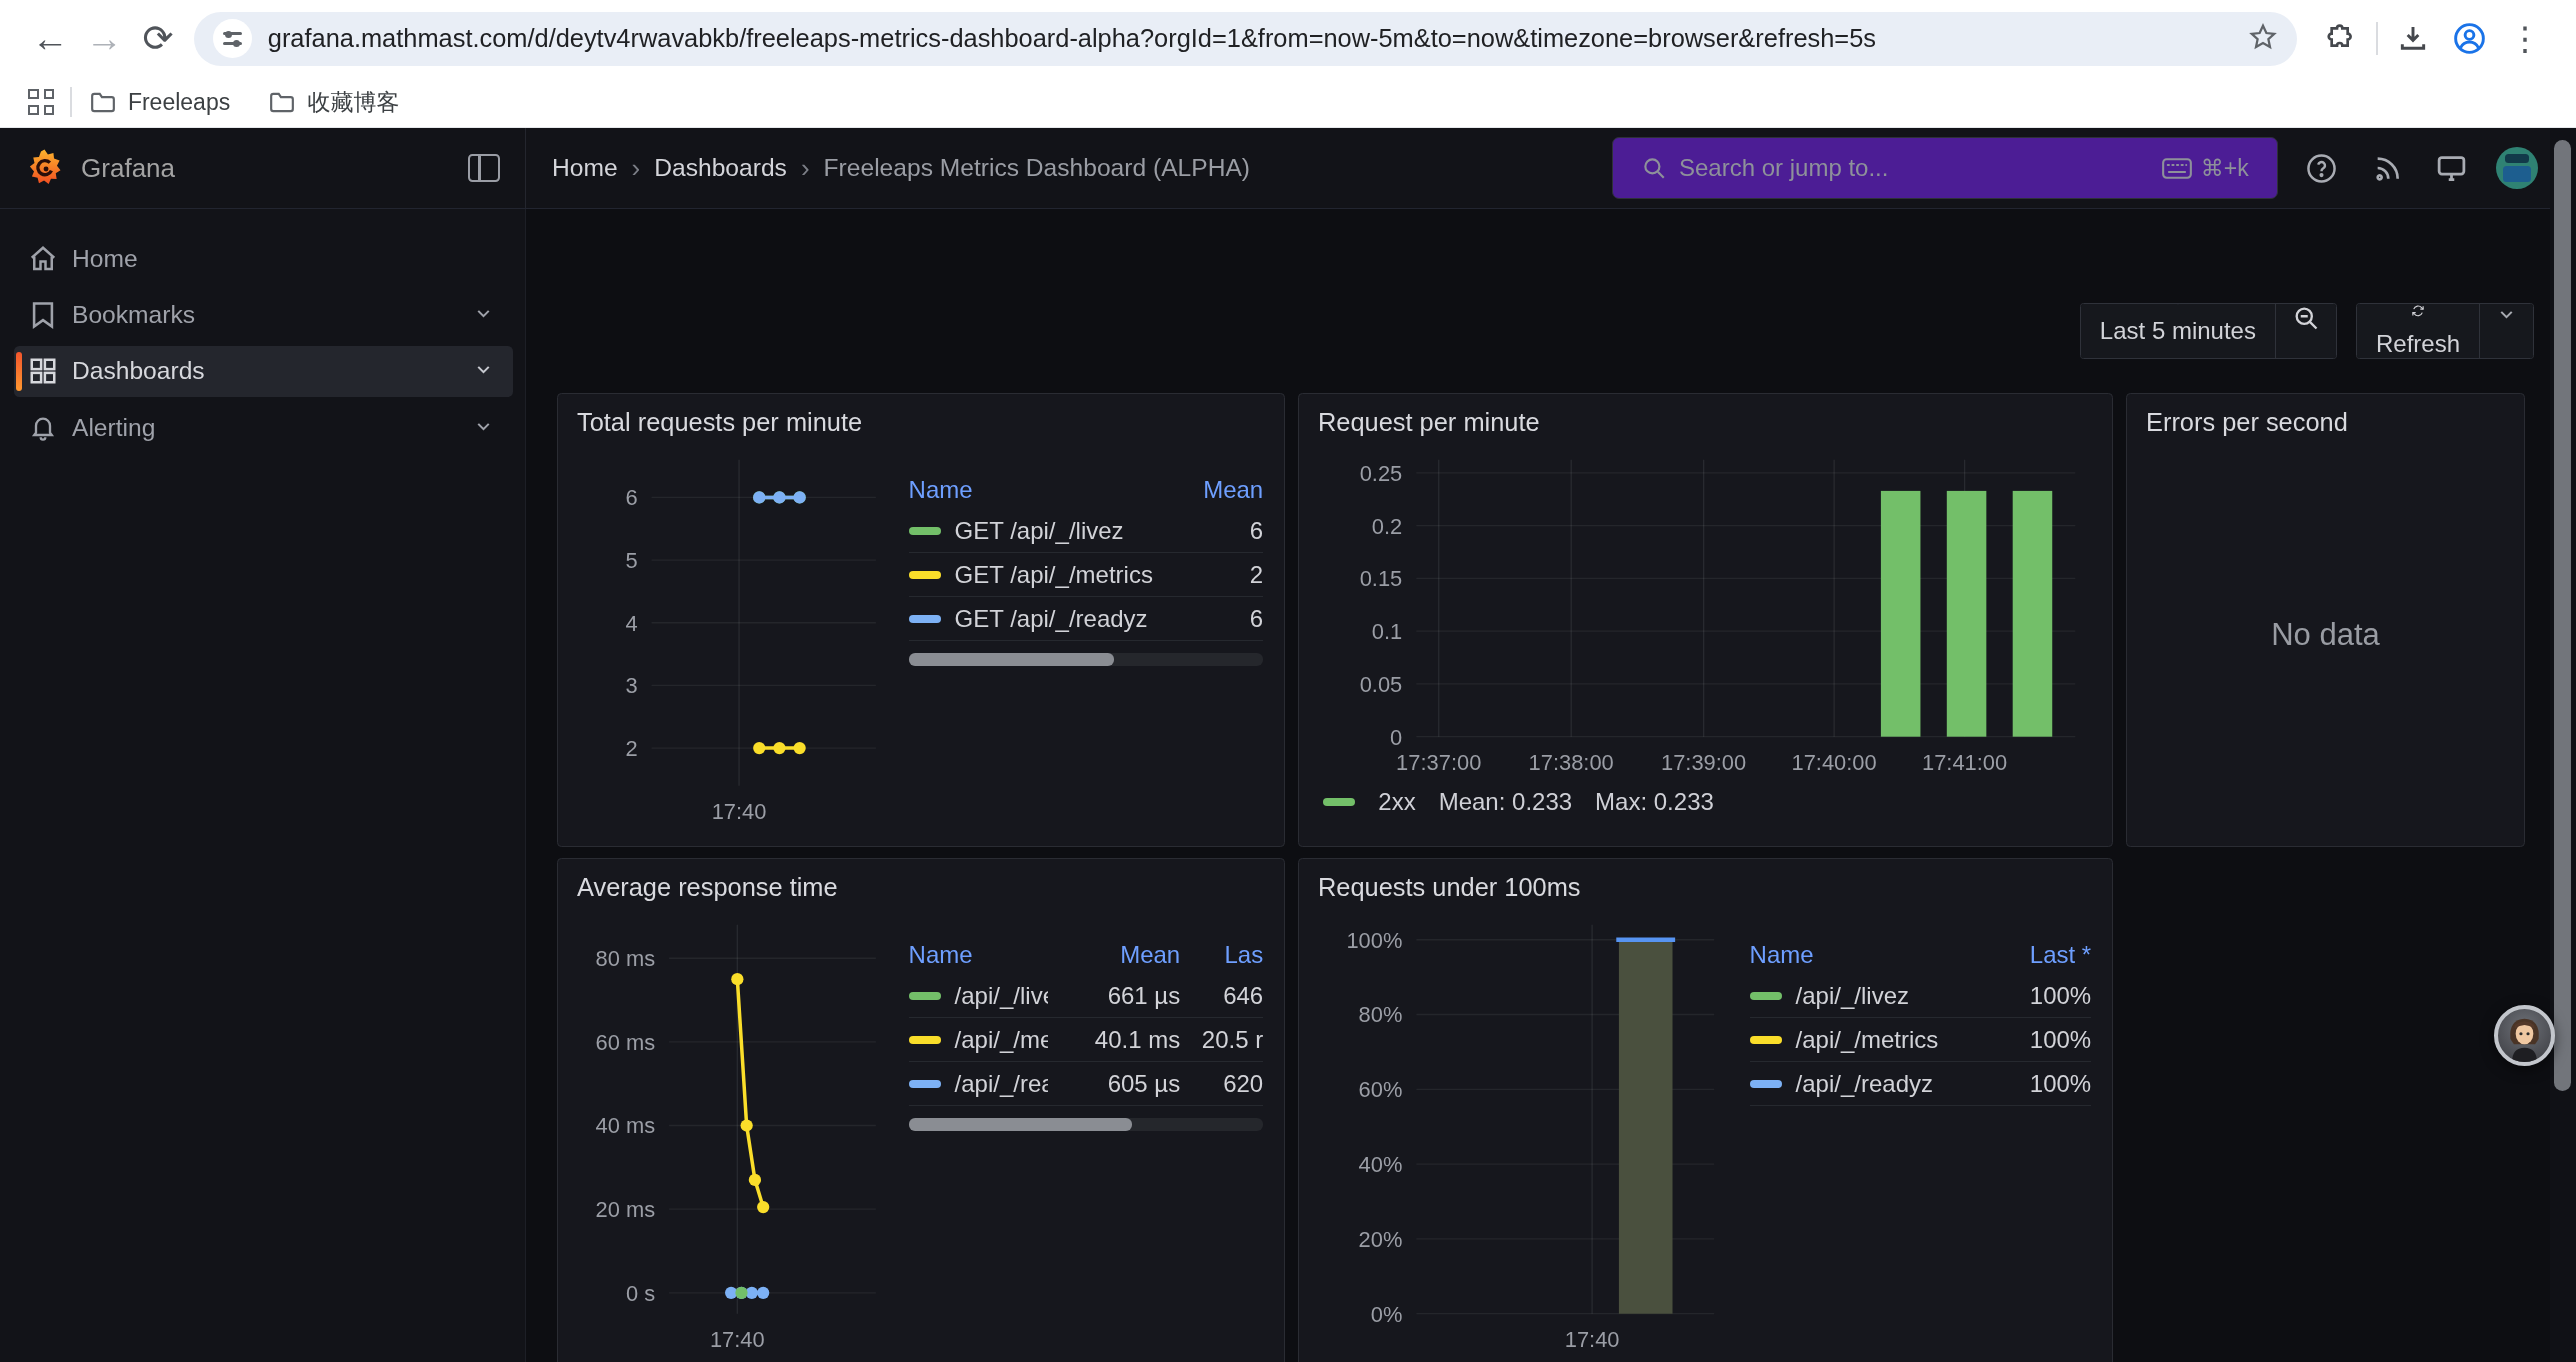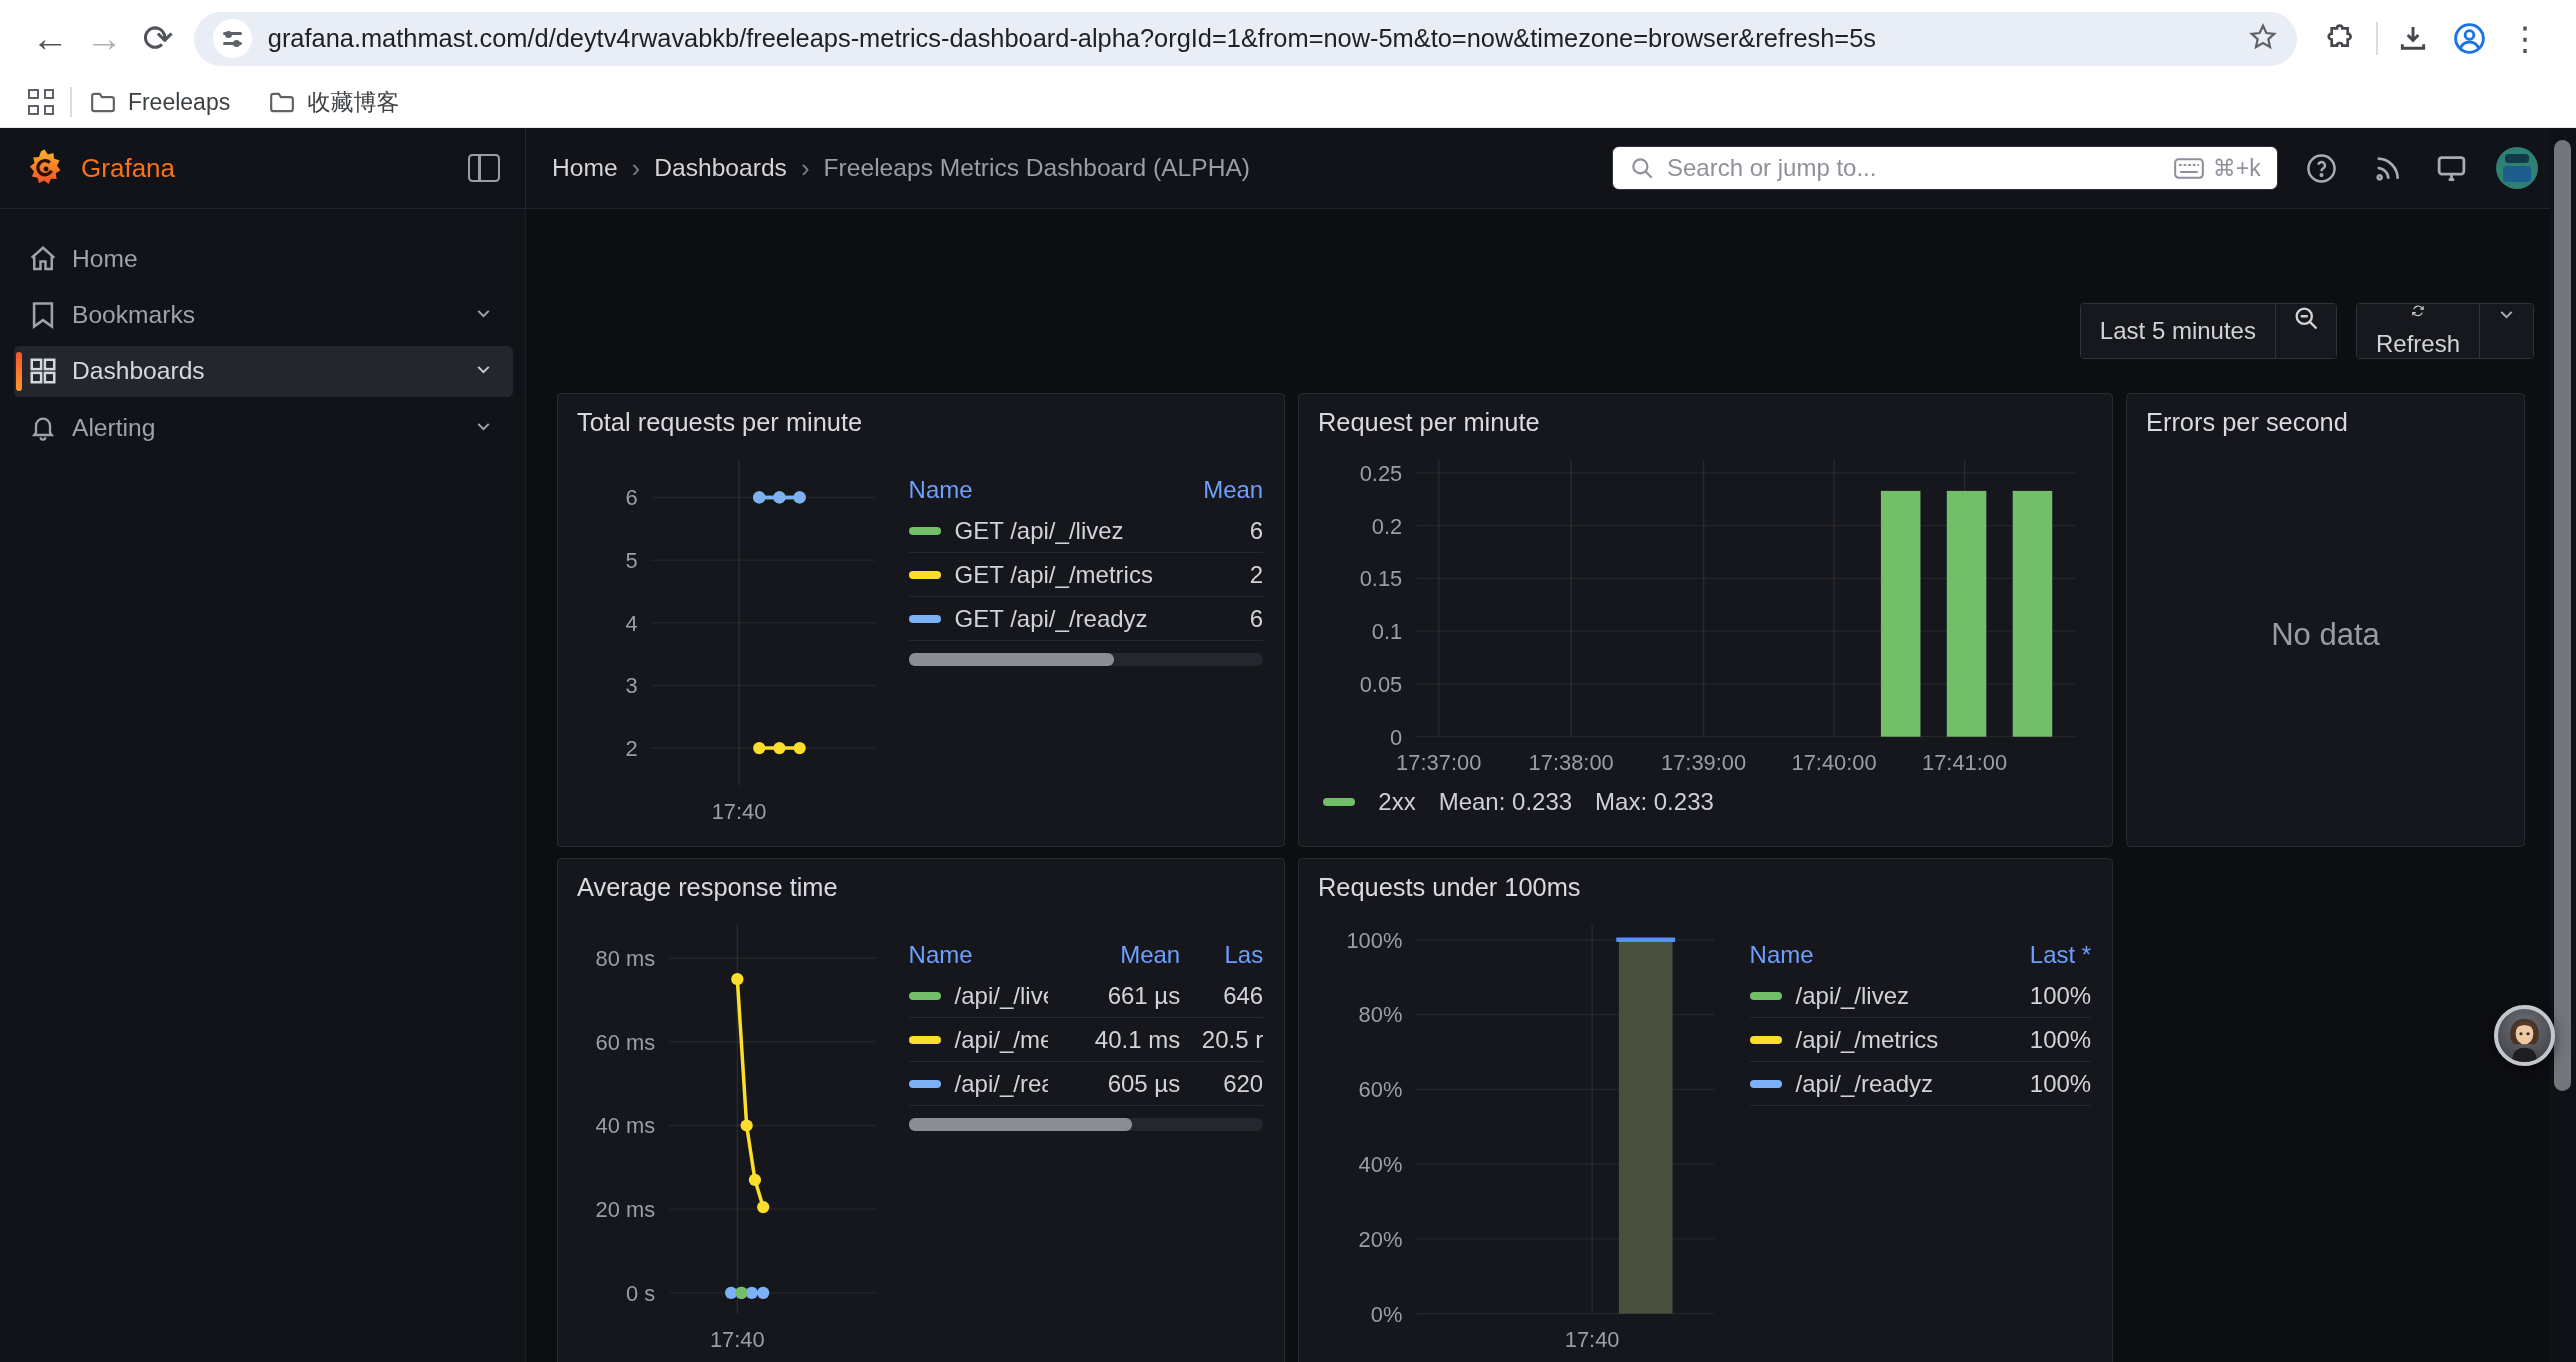--- a/index.html
+++ b/index.html
@@ -32,30 +32,30 @@
   .apps-grid i { width:10.5px; height:10.5px; border:2.6px solid #5f6368; display:block; }
   .bm-divider { width:1.8px; height:30px; background:#dadce0; margin-right:17.5px; }
   .bm-item { display:flex; align-items:center; gap:12.3px; font-size:23px; color:#3c4043; margin-right:39px; cursor:pointer;}
 
   
   .grafana { position:absolute; left:0; top:128px; width:2576px; height:1235px; background:#0d0e12; }
 
   .gf-topbar { position:absolute; left:0; top:0; width:2550px; height:81px; background:#121318;
     border-bottom:0.9px solid #222530; display:flex; align-items:center; }
   .brand { width:526px; height:100%; border-right:0.9px solid #24262e; display:flex; align-items:center; padding:0 24.6px; }
-  .brand-name { font-size:26px; color:#f97316; margin-left:17.5px; }
+  .brand-name { font-size:26px; color:#a3a3a3; margin-left:17.5px; }
   .dock-btn { margin-left:auto; width:32px; height:28px; border:2.6px solid #9a9da5; border-radius:4.4px; position:relative; cursor:pointer;}
   .dock-btn::before{ content:""; position:absolute; left:8px; top:0; bottom:0; width:2.6px; background:#9a9da5;}
   .crumbs { display:flex; align-items:center; gap:14px; margin-left:26px; font-size:24.6px; }
   .crumb { color:#d4d5da; cursor:pointer; }
   .crumb.current { color:#9a9da4; }
   .crumb-sep { color:#7b7e86; font-size:26px; }
   .top-right { margin-left:auto; display:flex; align-items:center; gap:23px; padding-right:12.3px;}
-  .searchbox { width:666px; height:44px; background:#ffffff; border:0.9px solid #2e3138; border-radius:7px;
-    display:flex; align-items:center; padding:0 16px; cursor:text;}
+  .searchbox { width:666px; height:62px; background:#4c1d95; border:0.9px solid #2e3138; border-radius:7px;
+    display:flex; align-items:center; padding:0 28px; cursor:text;}
   .search-ph { font-size:24px; color:#8e919a; margin-left:12.3px; flex:1; white-space:nowrap; overflow:hidden;}
   .kbd-hint { display:flex; align-items:center; gap:8.8px; color:#8e919a; font-size:23px; }
   .hdr-iconbtn { width:42px; height:42px; display:flex; align-items:center; justify-content:center; cursor:pointer; }
   .hdr-avatar { width:42px; height:42px; border-radius:50%; background:#2f8273; position:relative; overflow:hidden; cursor:pointer;}
   .hdr-avatar i{ position:absolute; background:#123a4a;}
   .hdr-avatar .a1{ left:8.8px; top:7px; width:24.6px; height:8.8px; border-radius:3.5px;}
   .hdr-avatar .a2{ left:7px; top:19px; width:28px; height:16px; border-radius:3.5px; background:#1d5e8f;}
 
   .gf-sidebar { position:absolute; left:0; top:81px; width:526px; bottom:0; background:#121318; border-right:0.9px solid #1d1f26; padding-top:19px;}
   .side-item { height:51px; margin:5.3px 12.3px 5.3px 14px; display:flex; align-items:center; border-radius:5.3px;

